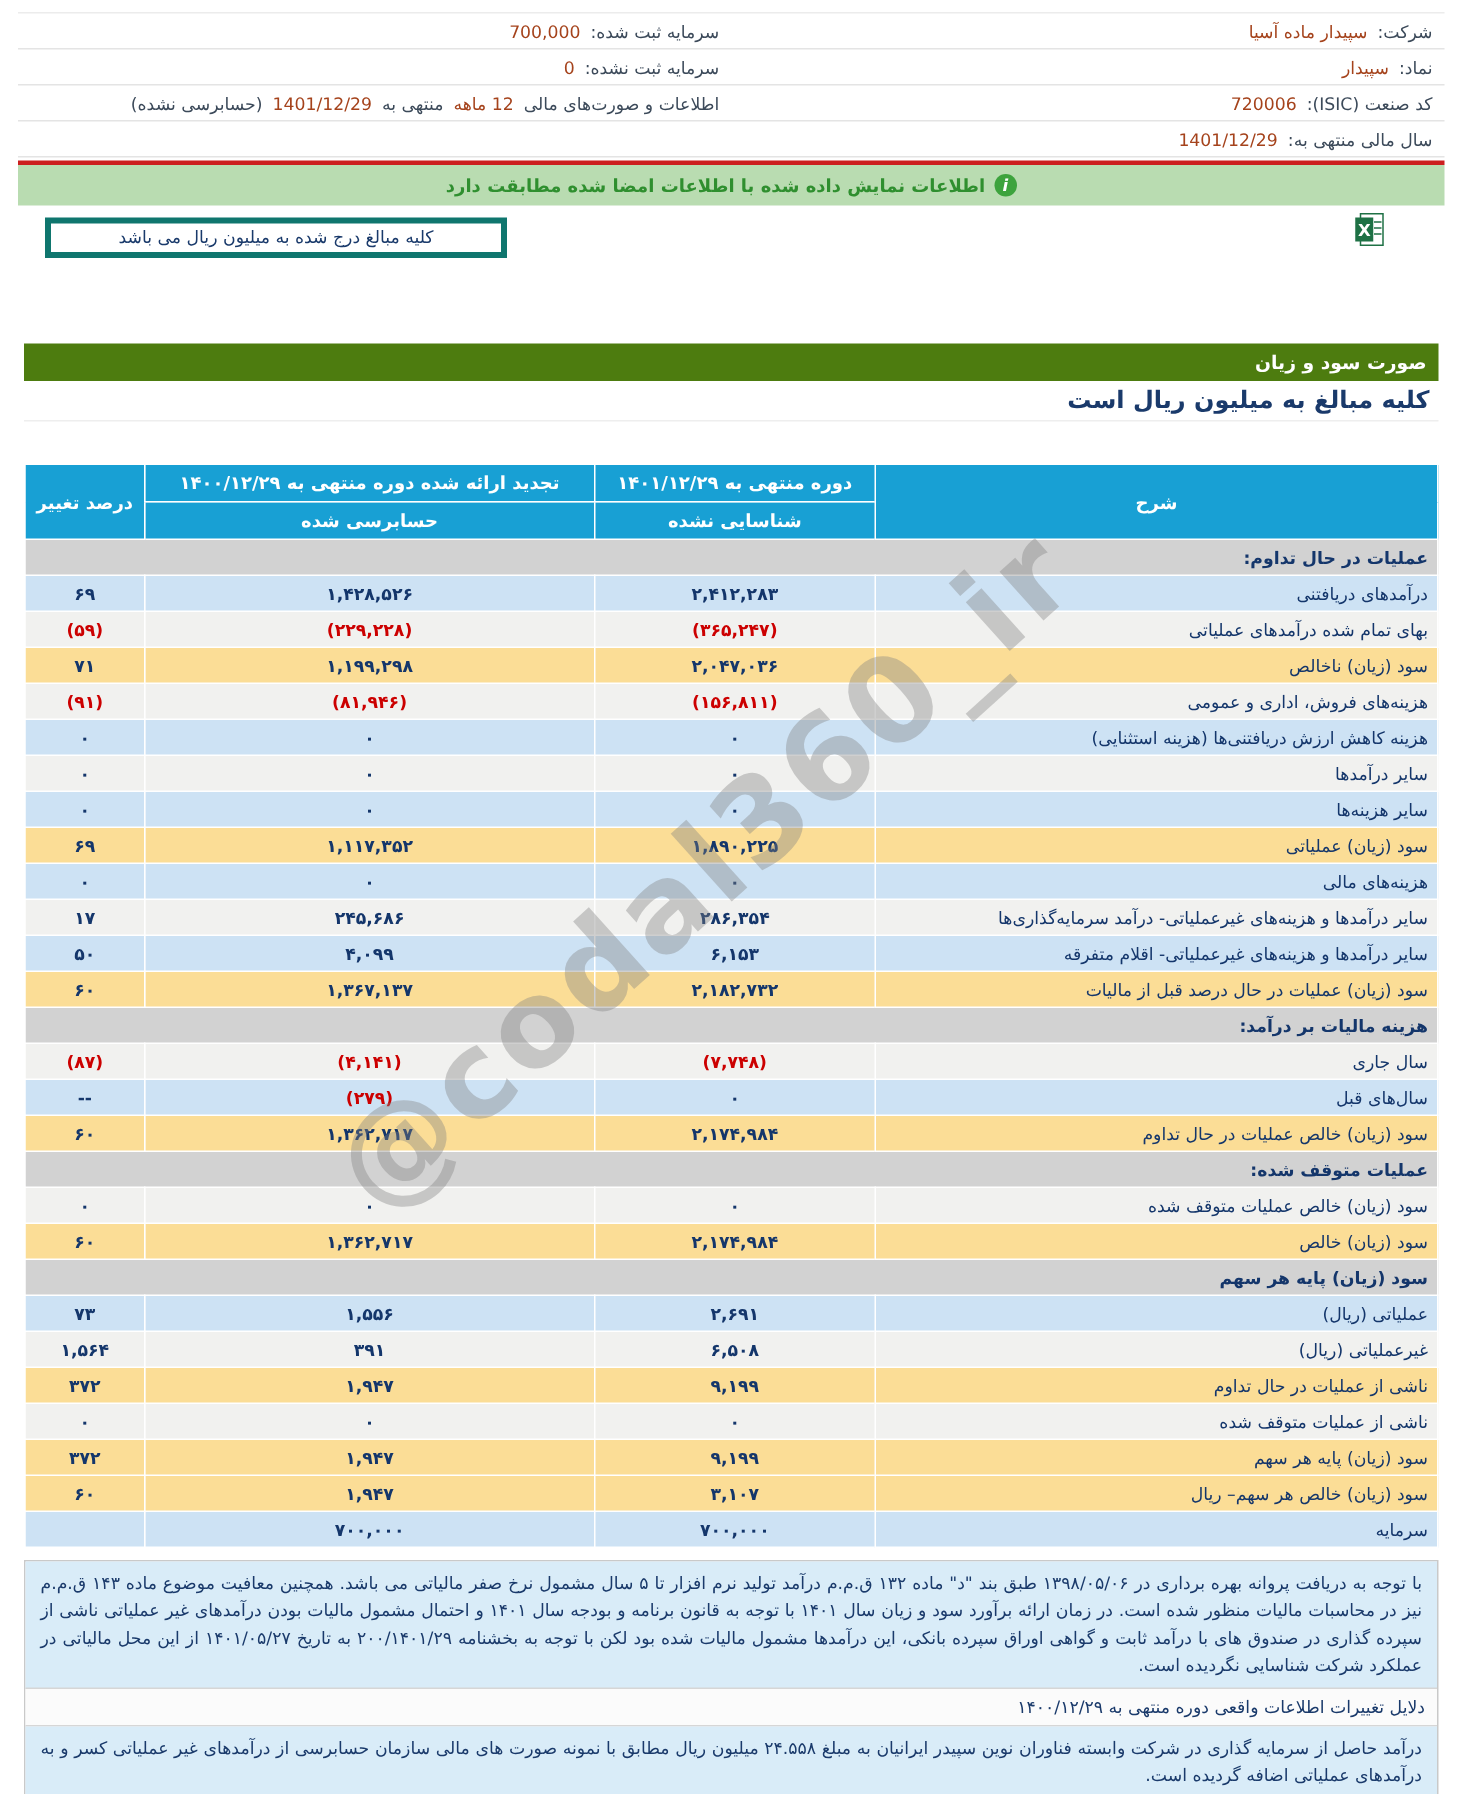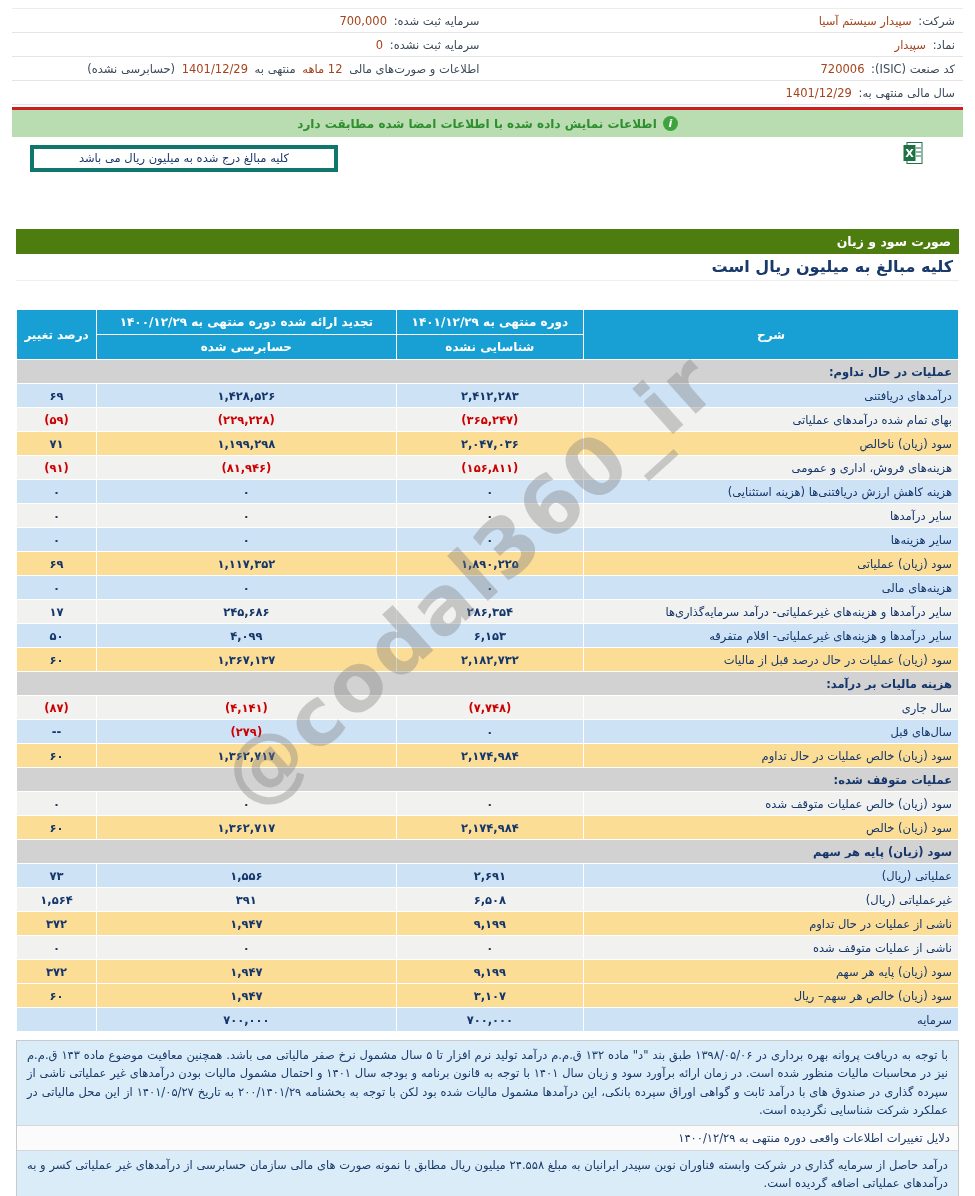--- a/index.html
+++ b/index.html
@@ -49,21 +49,21 @@
   
   .watermark{position:absolute;left:235px;top:745px;font-size:80px;font-weight:bold;color:rgba(130,130,130,0.38);transform:rotate(-42deg);transform-origin:0 50%;pointer-events:none;white-space:nowrap;letter-spacing:3px;direction:ltr;z-index:5;}
 </style>
 </head>
 <body>
 
 <div class="page">
 
   <div class="info-table">
       <div class="info-row">
-        <div class="info-cell"><span class="lbl">شرکت: </span><span class="val">سپیدار سیستم آسیا </span></div>
+        <div class="info-cell"><span class="lbl">شرکت: </span><span class="val">سپیدار ماده آسیا </span></div>
         <div class="info-cell"><span class="lbl">سرمایه ثبت شده: </span><span class="val">700,000 </span></div>
       </div>
       <div class="info-row">
         <div class="info-cell"><span class="lbl">نماد: </span><span class="val">سپیدار </span></div>
         <div class="info-cell"><span class="lbl">سرمایه ثبت نشده: </span><span class="val">0 </span></div>
       </div>
       <div class="info-row">
         <div class="info-cell"><span class="lbl">کد صنعت (ISIC): </span><span class="val">720006 </span></div>
         <div class="info-cell"><span class="lbl">اطلاعات و صورت‌های مالی </span><span class="val">12 ماهه </span><span class="lbl">منتهی به </span><span class="val">1401/12/29 </span><span class="lbl">(حسابرسی نشده) </span></div>
       </div>

